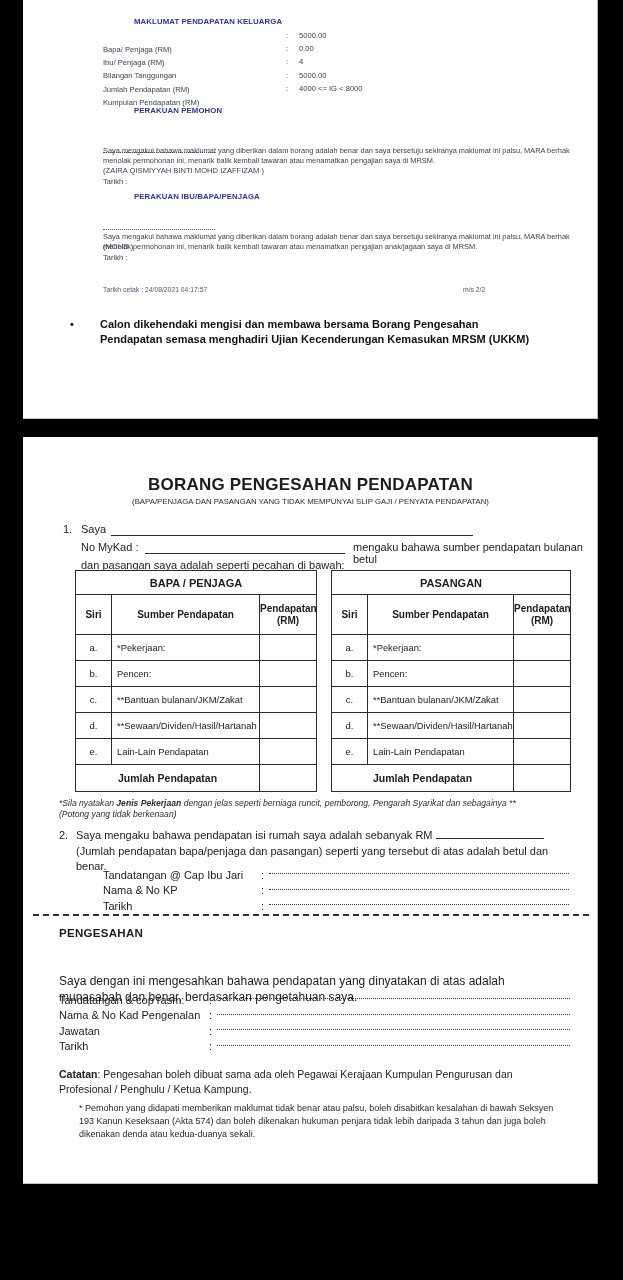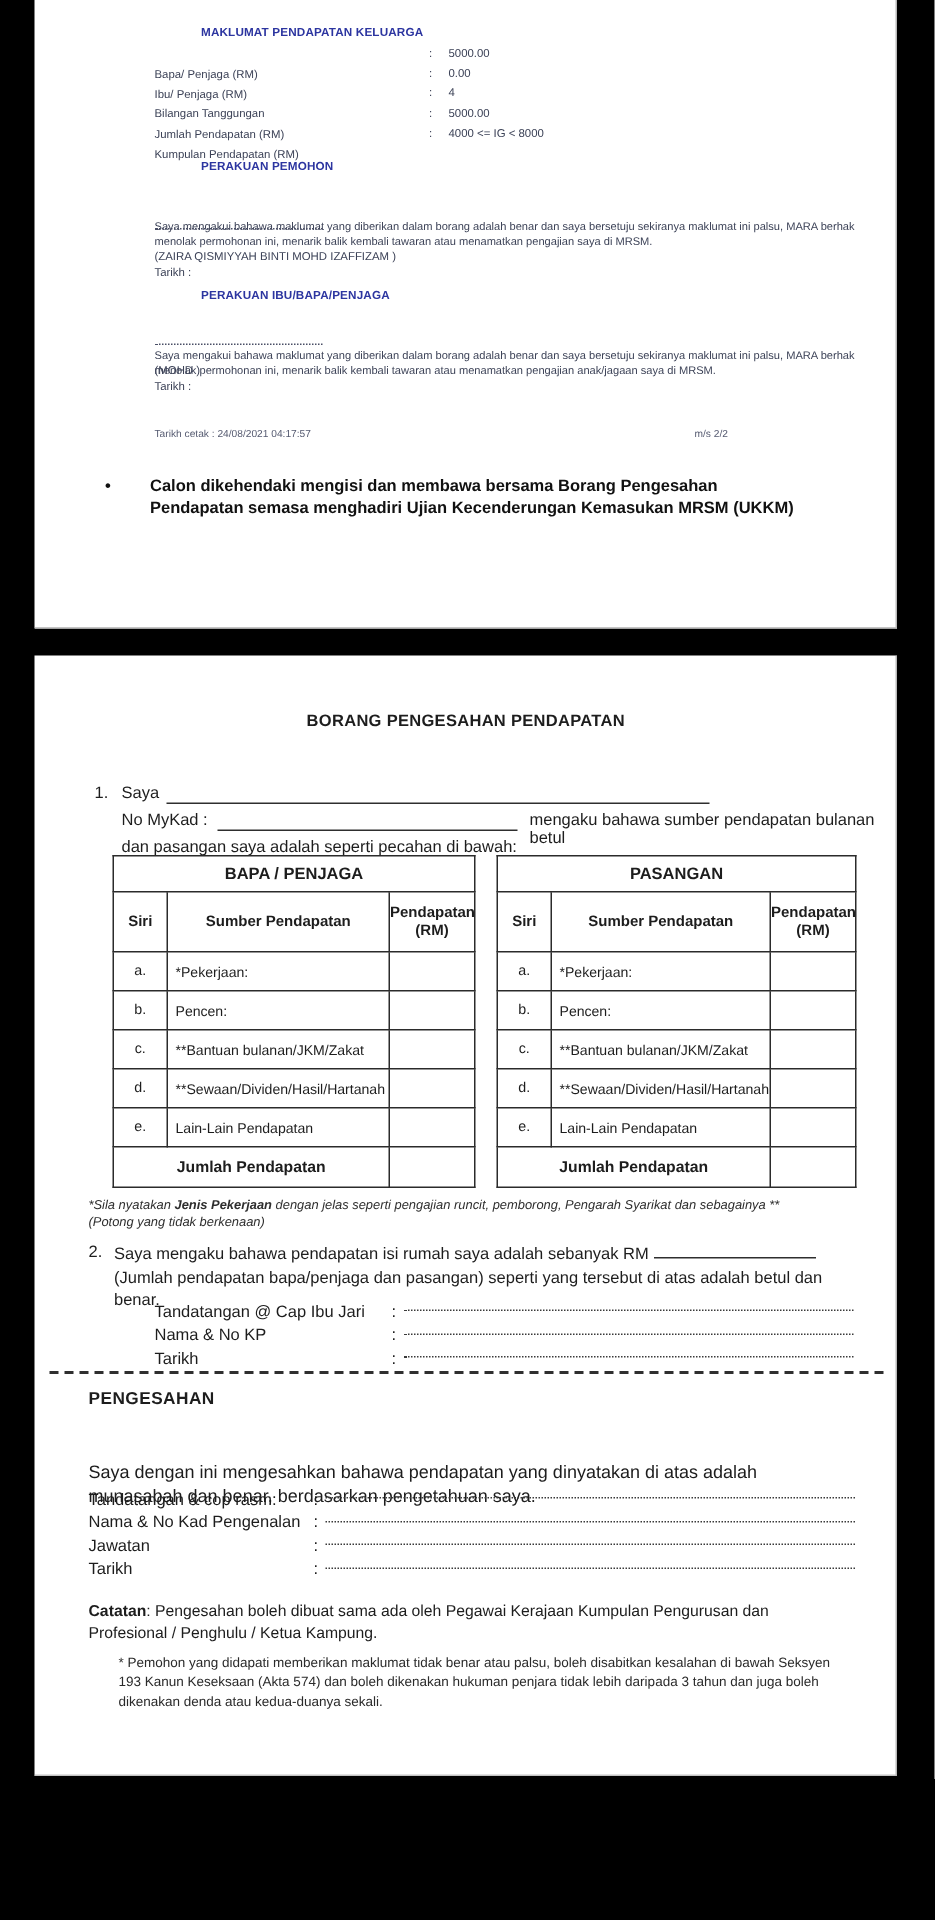--- a/index.html
+++ b/index.html
@@ -24,21 +24,21 @@
   .scan .nameline, .scan .dateline { position:absolute; left:80px; }
   .scan .foot { position:absolute; font-size:6.8px; color:#555a70; }
 
   .bullet-note { position:absolute; left:45px; top:317px; width:475px; display:flex;
                  color:#111; font-weight:bold; font-size:11px; line-height:15px; }
   .bullet-note .b { width:32px; padding-left:2px; }
   .bullet-note .t { width:443px; }
 
   
   .title { position:absolute; top:38px; left:0; width:100%; text-align:center;
-           font-weight:bold; font-size:11px; letter-spacing:.2px; }
+           font-weight:bold; font-size:17px; letter-spacing:.2px; }
   .subtitle { position:absolute; top:60px; left:0; width:100%; text-align:center; font-size:7.8px; color:#2a2a2a; }
 
   .abs { position:absolute; font-size:11px; }
   .blank { border-bottom:1px solid #2e2e2e; position:absolute; height:13px; }
 
   table.inc { position:absolute; top:133px; border-collapse:collapse; table-layout:fixed; font-size:9.5px; }
   table.inc td { border:1px solid #2b2b2b; vertical-align:middle; }
   #tbl-left  { left:52px;  width:241px; }
   #tbl-right { left:308px; width:239px; }
   .inc .ttl  { height:24px; text-align:center; font-weight:bold; font-size:11px; }
@@ -127,20 +127,21 @@
 
   <div class="bullet-note">
     <span class="b">•</span>
     <span class="t">Calon dikehendaki mengisi dan membawa bersama Borang Pengesahan Pendapatan semasa menghadiri Ujian Kecenderungan Kemasukan MRSM (UKKM)</span>
   </div>
 </div>
 
 <div class="page" id="page2">
 
   <div class="title">BORANG PENGESAHAN PENDAPATAN</div>
+  <div class="subtitle">(BAPA/PENJAGA DAN PASANGAN YANG TIDAK MEMPUNYAI SLIP GAJI / PENYATA PENDAPATAN)</div>
 
   <span class="abs" style="top:86px; left:40px">1.</span>
   <span class="abs" style="top:86px; left:58px">Saya</span>
   <div class="blank" style="top:86px; left:88px; width:362px"></div>
   <span class="abs" style="top:104px; left:58px">No MyKad :</span>
   <div class="blank" style="top:104px; left:122px; width:200px"></div>
   <span class="abs" style="top:104px; left:330px">mengaku bahawa sumber pendapatan bulanan betul</span>
   <span class="abs" style="top:122px; left:58px">dan pasangan saya adalah seperti pecahan di bawah:</span>
 
   <table class="inc" id="tbl-left">
@@ -231,21 +232,21 @@
       <td></td>
     </tr>
     <tr>
           <td class="tot" colspan="2">Jumlah Pendapatan</td>
         <td></td>
         </tr>
   </tbody>
     </table>
 
   <div class="note-italic">
-    <span>*Sila nyatakan </span><b>Jenis Pekerjaan</b><span> dengan jelas seperti pengajian runcit, pemborong, Pengarah Syarikat dan sebagainya **</span><br>
+    <span>*Sila nyatakan </span><b>Jenis Pekerjaan</b><span> dengan jelas seperti berniaga runcit, pemborong, Pengarah Syarikat dan sebagainya **</span><br>
     <span>(Potong yang tidak berkenaan)</span>
   </div>
 
   <div class="item2">
     <span class="num">2.</span>
     <span class="txt"><span>Saya mengaku bahawa pendapatan isi rumah saya adalah sebanyak RM</span>
       <span class="inline-blank"></span>
       <span>(Jumlah pendapatan bapa/penjaga dan pasangan) seperti yang tersebut di atas adalah betul dan benar.</span></span>
   </div>
 

